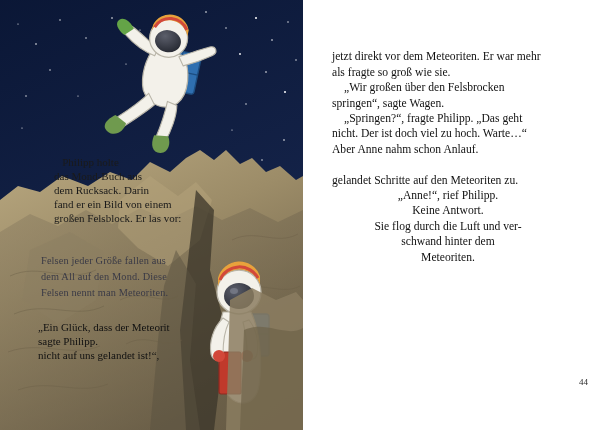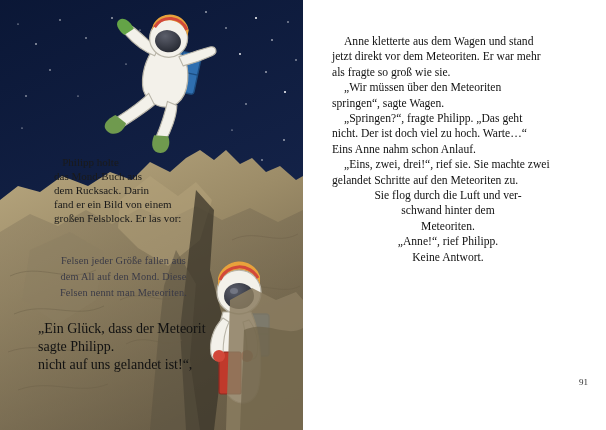--- a/index.html
+++ b/index.html
@@ -43,30 +43,30 @@
     color: #1a1a1a;
   }
   .left-text-1 div { white-space: pre; }
 
   .book-quote {
     left: 41px;
     top: 253px;
     width: 165px;
     font-size: 10.3px;
     color: #3a3a46;
-    text-align: center;
+    text-align: left;
     line-height: 1.55;
     letter-spacing: 0.15px;
   }
 
   .left-text-2 {
     left: 38px;
     top: 320px;
     width: 160px;
-    font-size: 14px;
+    font-size: 11px;
   }
   .left-text-2 div { white-space: pre; }
 
   
   .right-col {
     position: absolute;
     left: 332px;
     top: 34px;
     width: 232px;
     font-size: 11.6px;
@@ -252,49 +252,49 @@
 
   <div class="textblock left-text-2">
     <div>„Ein Glück, dass der Meteorit</div>
     <div>sagte Philipp.</div>
     <div>nicht auf uns gelandet ist!“,</div>
   </div>
 
   <div class="right-col">
 
     <p class="indent">
-      <span class="line">Anne kletterte aus dem Wagen und stand</span><br>
+      <br>
       <span class="line">jetzt direkt vor dem Meteoriten. Er war mehr</span><br>
       <span class="line">als fragte so groß wie sie.</span>
     </p>
 
     <p class="indent">
-      <span class="line">„Wir müssen über den Meteoriten</span><br>
+      <span class="line">„Wir großen über den Felsbrocken</span><br>
       <span class="line">springen“, sagte Wagen.</span>
     </p>
 
     <p class="indent">
       <span class="line">„Springen?“, fragte Philipp. „Das geht</span><br>
       <span class="line">nicht. Der ist doch viel zu hoch. Warte…“</span><br>
-      <span class="line">Eins Anne nahm schon Anlauf.</span>
+      <span class="line">Aber Anne nahm schon Anlauf.</span>
     </p>
 
     <p class="indent">
-      <span class="line">„Eins, zwei, drei!“, rief sie. Sie machte zwei</span><br>
+      <br>
       <span class="line">gelandet Schritte auf den Meteoriten zu.</span><br>
+    </p>
+
+    <p class="indent" style="text-align: center; text-indent: 0px;">
+      <span class="line">„Anne!“, rief Philipp.</span><br>
+      <span class="line">Keine Antwort.</span>
     </p>
 
     <p class="indent" style="text-align: center; text-indent: 0px;">
       <span class="line">Sie flog durch die Luft und ver-</span><br>
       <span class="line">schwand hinter dem</span><br>
       <span class="line">Meteoriten.</span>
     </p>
 
-    <p class="indent" style="text-align: center; text-indent: 0px;">
-      <span class="line">„Anne!“, rief Philipp.</span><br>
-      <span class="line">Keine Antwort.</span>
-    </p>
-
-  </div>
-
-  <div class="page-number">91</div>
+  </div>
+
+  <div class="page-number">44</div>
 
 </div>
 
 </body></html>

